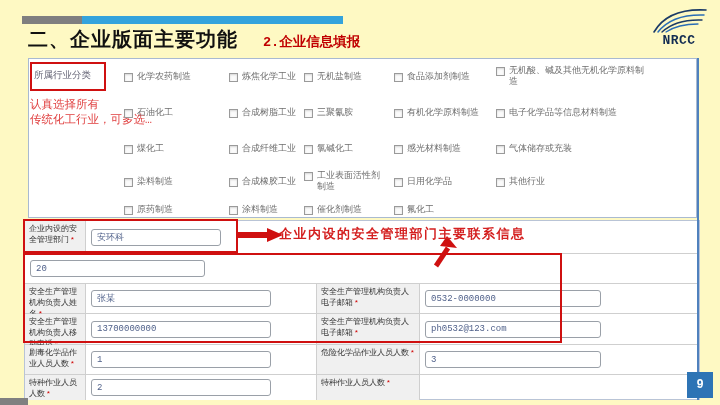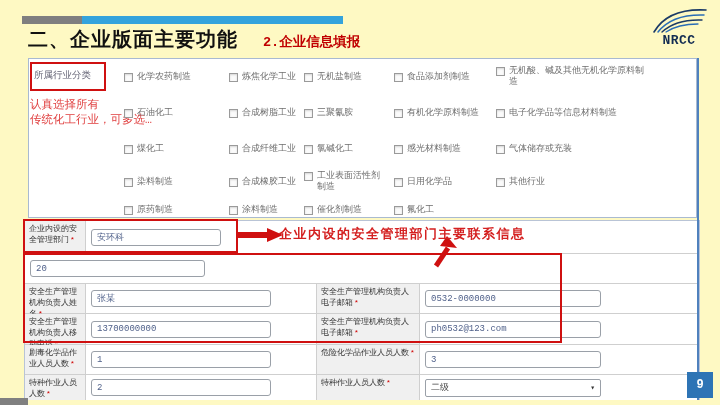--- a/index.html
+++ b/index.html
@@ -251,26 +251,20 @@
     </div>
 
     <div class="frow" style="height:25px">
       <div class="flabel"><span>特种作业人员人数</span><span class="req">*</span></div>
       <div class="fiw" style="flex:0 0 230px">
           <div class="finput" style="width:180px">
             <span>2</span>
           </div>
         </div>
       <div class="flabel r"><span>特种作业人员人数</span><span class="req">*</span></div>
-      <div class="fiw grow">
-        <div class="fselect">
-          <span>二级</span>
-          <span class="caret">▾</span>
-        </div>
-      </div>
     </div>
   </div>
 
   <div class="redbox" style="left:30px; top:62px; width:76px; height:29px;"></div>
   <div class="redbox" style="left:23px; top:219px; width:215px; height:34px;"></div>
   <div class="redbox" style="left:23px; top:253px; width:539px; height:90px;"></div>
 
   <svg style="position:absolute; left:237px; top:227px;" width="52" height="16">
     <polygon points="0,5 30,5 30,1 46,8 30,15 30,11 0,11" fill="#cf1010"></polygon>
   </svg>

